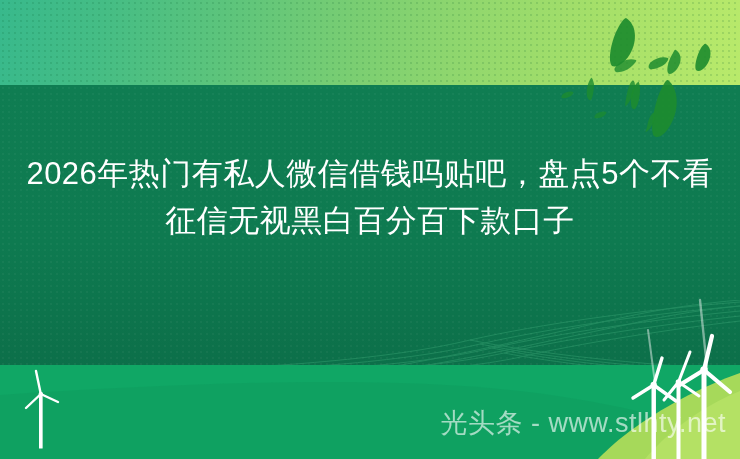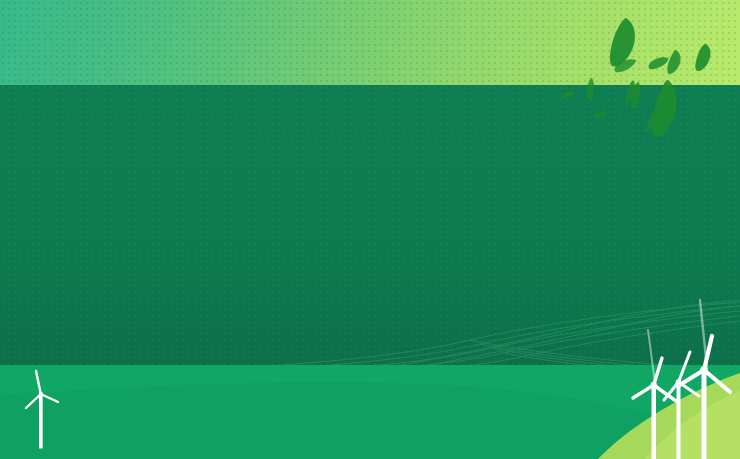--- a/index.html
+++ b/index.html
@@ -190,15 +190,17 @@
       <path d="M704,370 L730,392" stroke-width="4.2" fill="none" stroke-linecap="round"></path>
       <circle cx="704" cy="370" r="3.8" fill="#ffffff" stroke="none"></circle>
     </g>
 
     <g stroke="rgba(255,255,255,0.45)" fill="none">
       <path d="M707,368 L700,300" stroke-width="2.4" stroke-linecap="round"></path>
       <path d="M655,383 L648,330" stroke-width="2" stroke-linecap="round"></path>
     </g>
   </svg>
 
-
+  <div class="title">2026年热门有私人微信借钱吗贴吧，盘点5个不看征信无视黑白百分百下款口子</div>
+
+  <div class="watermark">光头条 - www.stlhty.net</div>
 
 </div>
 
 </body></html>

